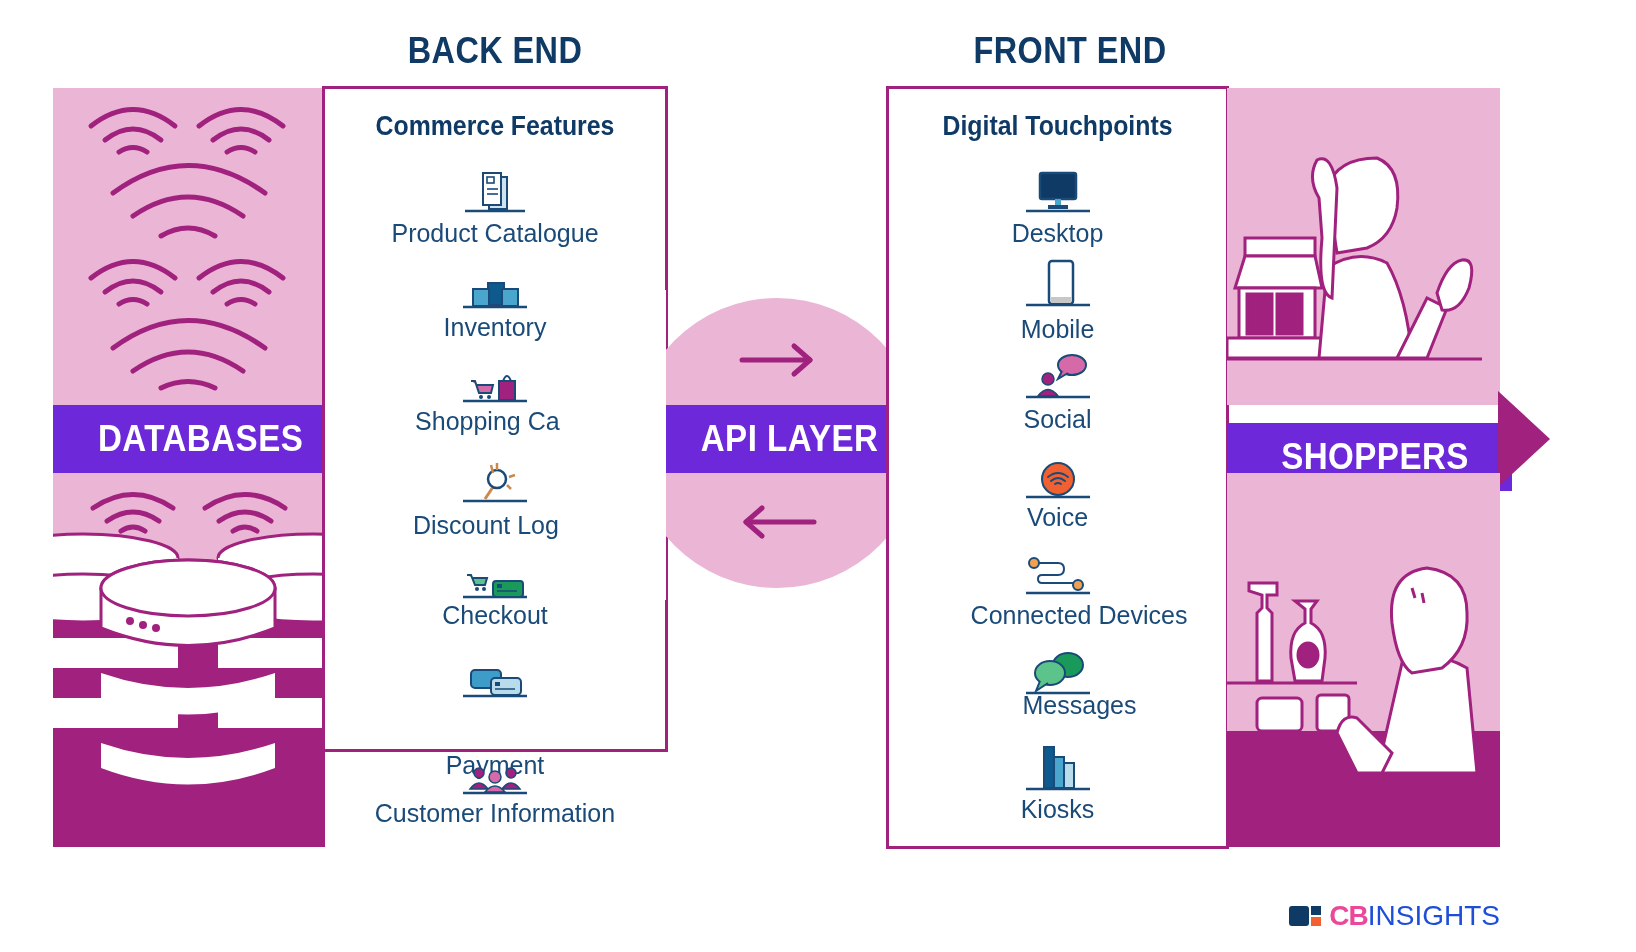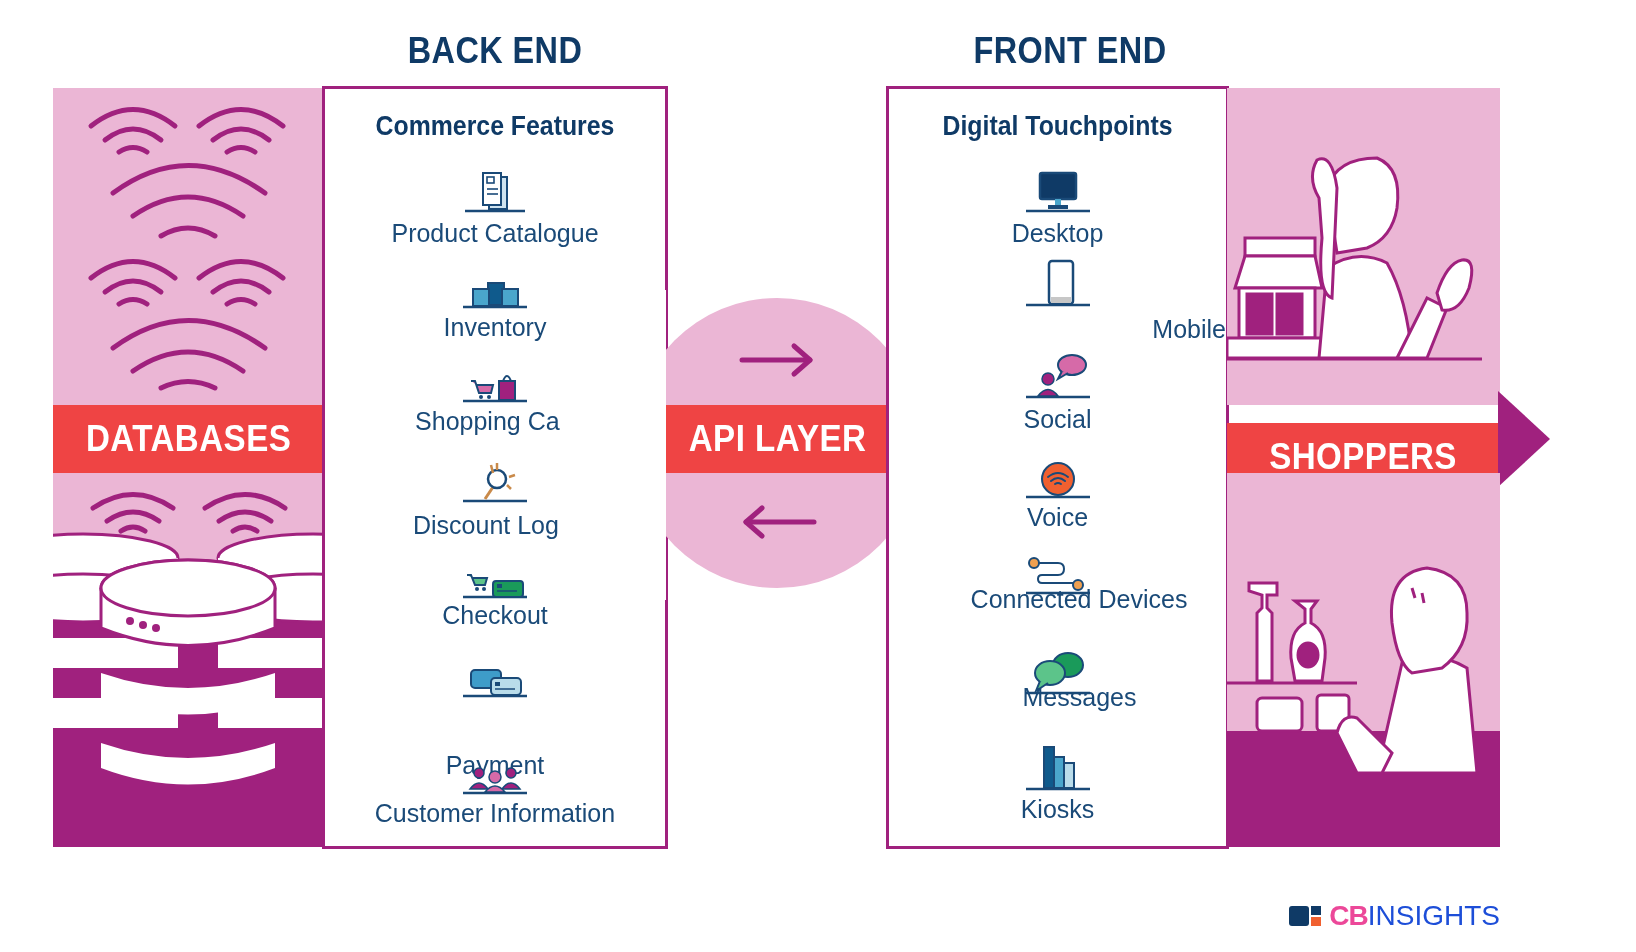--- a/index.html
+++ b/index.html
@@ -1,20 +1,20 @@
 <!DOCTYPE html>
 <html><head>
 <meta charset="utf-8">
 <style>
   html,body{margin:0;padding:0;background:#ffffff;}
   body{width:1636px;height:952px;position:relative;overflow:hidden;font-family:"Liberation Sans","DejaVu Sans",sans-serif;}
   .abs{position:absolute;}
   .hdr{position:absolute;top:30px;font-weight:700;font-size:36px;color:#0f3a66;text-align:center;letter-spacing:0.5px;transform:scaleX(0.9);}
   .pinkpanel{position:absolute;background:#ebb6d5;}
-  .band{position:absolute;background:#ef4444;color:#fff;font-weight:700;font-size:36px;display:flex;align-items:center;justify-content:center;letter-spacing:0.5px;}
+  .band{position:absolute;background:#6d28d9;color:#fff;font-weight:700;font-size:36px;display:flex;align-items:center;justify-content:center;letter-spacing:0.5px;padding-left:12px;}
   .band span{transform:scaleX(0.92);display:inline-block;}
   .box{position:absolute;background:#fff;border:3px solid #a0217e;box-sizing:border-box;}
   .box-title{position:absolute;left:0;right:0;top:22px;text-align:center;font-weight:700;font-size:27px;color:#0f3a66;transform:scaleX(0.92);}
   .item{position:absolute;left:0;right:0;text-align:center;}
   .item .ic{position:absolute;left:50%;width:80px;height:48px;margin-left:-40px;}
   .item .lbl{position:absolute;left:0;right:0;font-size:25px;color:#1a4a78;text-align:center;}
   .circle{position:absolute;border-radius:50%;background:#ebb6d5;}
   .logo{position:absolute;right:136px;top:900px;display:flex;align-items:center;}
 </style>
 </head>
@@ -88,21 +88,21 @@
       <ellipse cx="135" cy="115" rx="87" ry="28"></ellipse>
     </g>
     <circle cx="77" cy="148" r="4" fill="#a0217e"></circle>
       <circle cx="90" cy="152" r="4" fill="#a0217e"></circle>
       <circle cx="103" cy="155" r="4" fill="#a0217e"></circle>
     <path d="M48 200 Q135 230 222 200 L222 225 Q135 258 48 225 Z" fill="#fff"></path>
     <path d="M48 270 Q135 300 222 270 L222 295 Q135 328 48 295 Z" fill="#fff"></path>
   </svg>
 </div>
 
-<div class="box" style="left:322px;top:86px;width:346px;height:763px;">
+<div class="box" style="left:322px;top:86px;width:346px;height:666px;">
   <div class="box-title">Commerce Features</div>
 
   <div class="item" style="top:78px;">
     <svg class="ic" viewBox="0 0 80 48">
       <line x1="10" y1="44" x2="70" y2="44" stroke="#1a4a78" stroke-width="2.5"></line>
       <rect x="34" y="10" width="18" height="32" fill="#cfe3ef" stroke="#1a4a78" stroke-width="2"></rect>
       <rect x="28" y="6" width="18" height="32" fill="#fff" stroke="#1a4a78" stroke-width="2"></rect>
       <rect x="32" y="10" width="7" height="6" fill="#fff" stroke="#1a4a78" stroke-width="1.6"></rect>
       <line x1="32" y1="22" x2="43" y2="22" stroke="#1a4a78" stroke-width="1.6"></line>
       <line x1="32" y1="27" x2="43" y2="27" stroke="#1a4a78" stroke-width="1.6"></line>
@@ -211,21 +211,21 @@
     </svg>
     <div class="lbl" style="top:52px;">Desktop</div>
   </div>
 
   <div class="item" style="top:170px;">
     <svg class="ic" viewBox="0 0 80 48">
       <line x1="8" y1="46" x2="72" y2="46" stroke="#1a4a78" stroke-width="2.5"></line>
       <rect x="31" y="2" width="24" height="43" rx="3" fill="#fff" stroke="#1a4a78" stroke-width="2.5"></rect>
       <rect x="33" y="38" width="20" height="6" fill="#c7c7c7"></rect>
     </svg>
-    <div class="lbl" style="top:56px;text-align:right;">Mobile</div>
+    <div class="lbl" style="top:56px;">Mobile</div>
   </div>
 
   <div class="item" style="top:264px;">
     <svg class="ic" viewBox="0 0 80 48">
       <line x1="8" y1="44" x2="72" y2="44" stroke="#1a4a78" stroke-width="2.5"></line>
       <circle cx="30" cy="26" r="6" fill="#a0217e" stroke="#1a4a78" stroke-width="1.5"></circle>
       <path d="M20 43 Q30 30 40 43 Z" fill="#a0217e" stroke="#1a4a78" stroke-width="1.5"></path>
       <ellipse cx="54" cy="12" rx="14" ry="10" fill="#d66aa8" stroke="#1a4a78" stroke-width="2"></ellipse>
       <path d="M44 18 L40 26 L50 20" fill="#d66aa8" stroke="#1a4a78" stroke-width="2"></path>
     </svg>
@@ -245,31 +245,31 @@
     <div class="lbl" style="top:50px;">Voice</div>
   </div>
 
   <div class="item" style="top:460px;">
     <svg class="ic" viewBox="0 0 80 48">
       <line x1="8" y1="44" x2="72" y2="44" stroke="#1a4a78" stroke-width="2.5"></line>
       <path d="M16 14 L40 14 Q46 14 46 20 Q46 26 40 26 L24 26 Q20 26 20 30 Q20 34 24 34 L58 34" fill="none" stroke="#1a4a78" stroke-width="2"></path>
       <circle cx="16" cy="14" r="5" fill="#f0a050" stroke="#1a4a78" stroke-width="2"></circle>
       <circle cx="60" cy="36" r="5" fill="#f0a050" stroke="#1a4a78" stroke-width="2"></circle>
     </svg>
-    <div class="lbl" style="top:36px;padding-left:43px;">Connected Devices</div>
+    <div class="lbl" style="top:52px;padding-left:43px;">Connected Devices</div>
   </div>
 
   <div class="item" style="top:560px;">
     <svg class="ic" viewBox="0 0 80 48">
       <line x1="8" y1="44" x2="72" y2="44" stroke="#1a4a78" stroke-width="2.5"></line>
       <ellipse cx="50" cy="16" rx="15" ry="12" fill="#1a9a5a" stroke="#1a4a78" stroke-width="2"></ellipse>
       <ellipse cx="32" cy="24" rx="15" ry="12" fill="#5cc48a" stroke="#1a4a78" stroke-width="2"></ellipse>
       <path d="M22 32 L18 42 L30 34" fill="#5cc48a" stroke="#1a4a78" stroke-width="2"></path>
     </svg>
-    <div class="lbl" style="top:34px;padding-left:44px;">Messages</div>
+    <div class="lbl" style="top:42px;padding-left:44px;">Messages</div>
   </div>
 
   <div class="item" style="top:656px;">
     <svg class="ic" viewBox="0 0 80 48">
       <line x1="8" y1="44" x2="72" y2="44" stroke="#1a4a78" stroke-width="2.5"></line>
       <rect x="26" y="2" width="10" height="41" fill="#0f5a8c" stroke="#1a4a78" stroke-width="2"></rect>
       <rect x="36" y="12" width="10" height="31" fill="#4aa6cc" stroke="#1a4a78" stroke-width="2"></rect>
       <rect x="46" y="18" width="10" height="25" fill="#b9dcea" stroke="#1a4a78" stroke-width="2"></rect>
     </svg>
     <div class="lbl" style="top:50px;">Kiosks</div>

